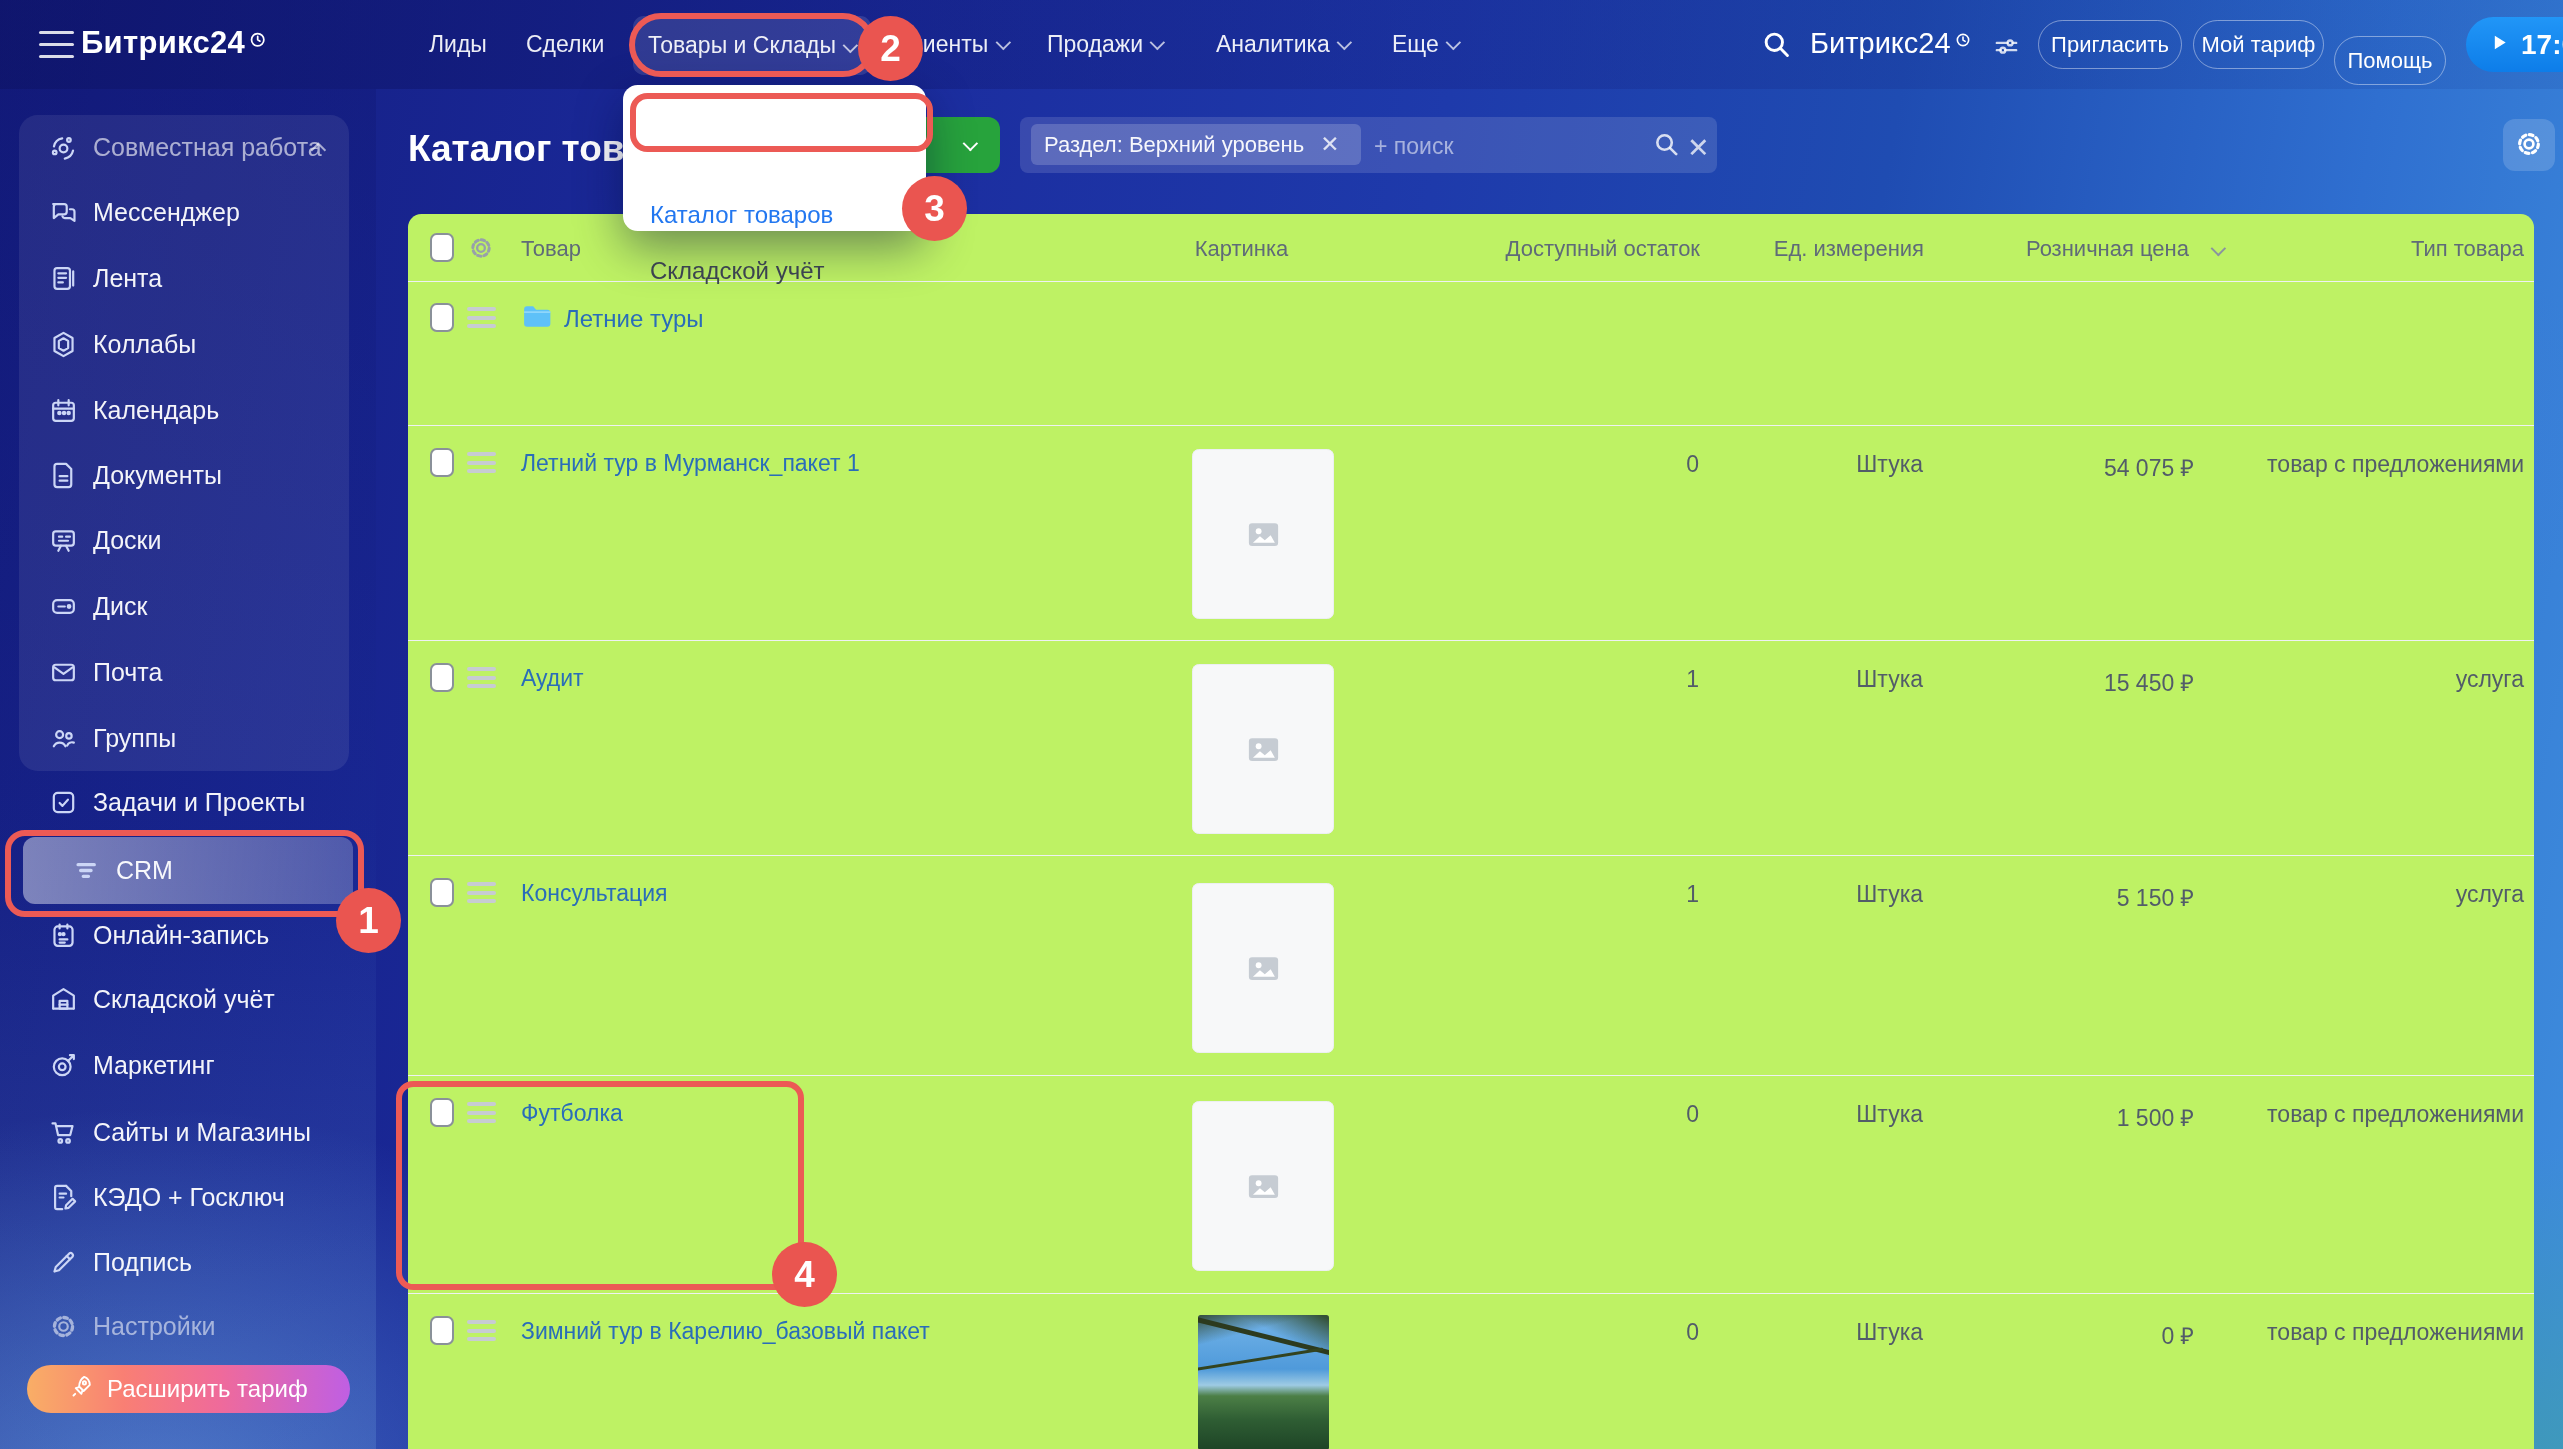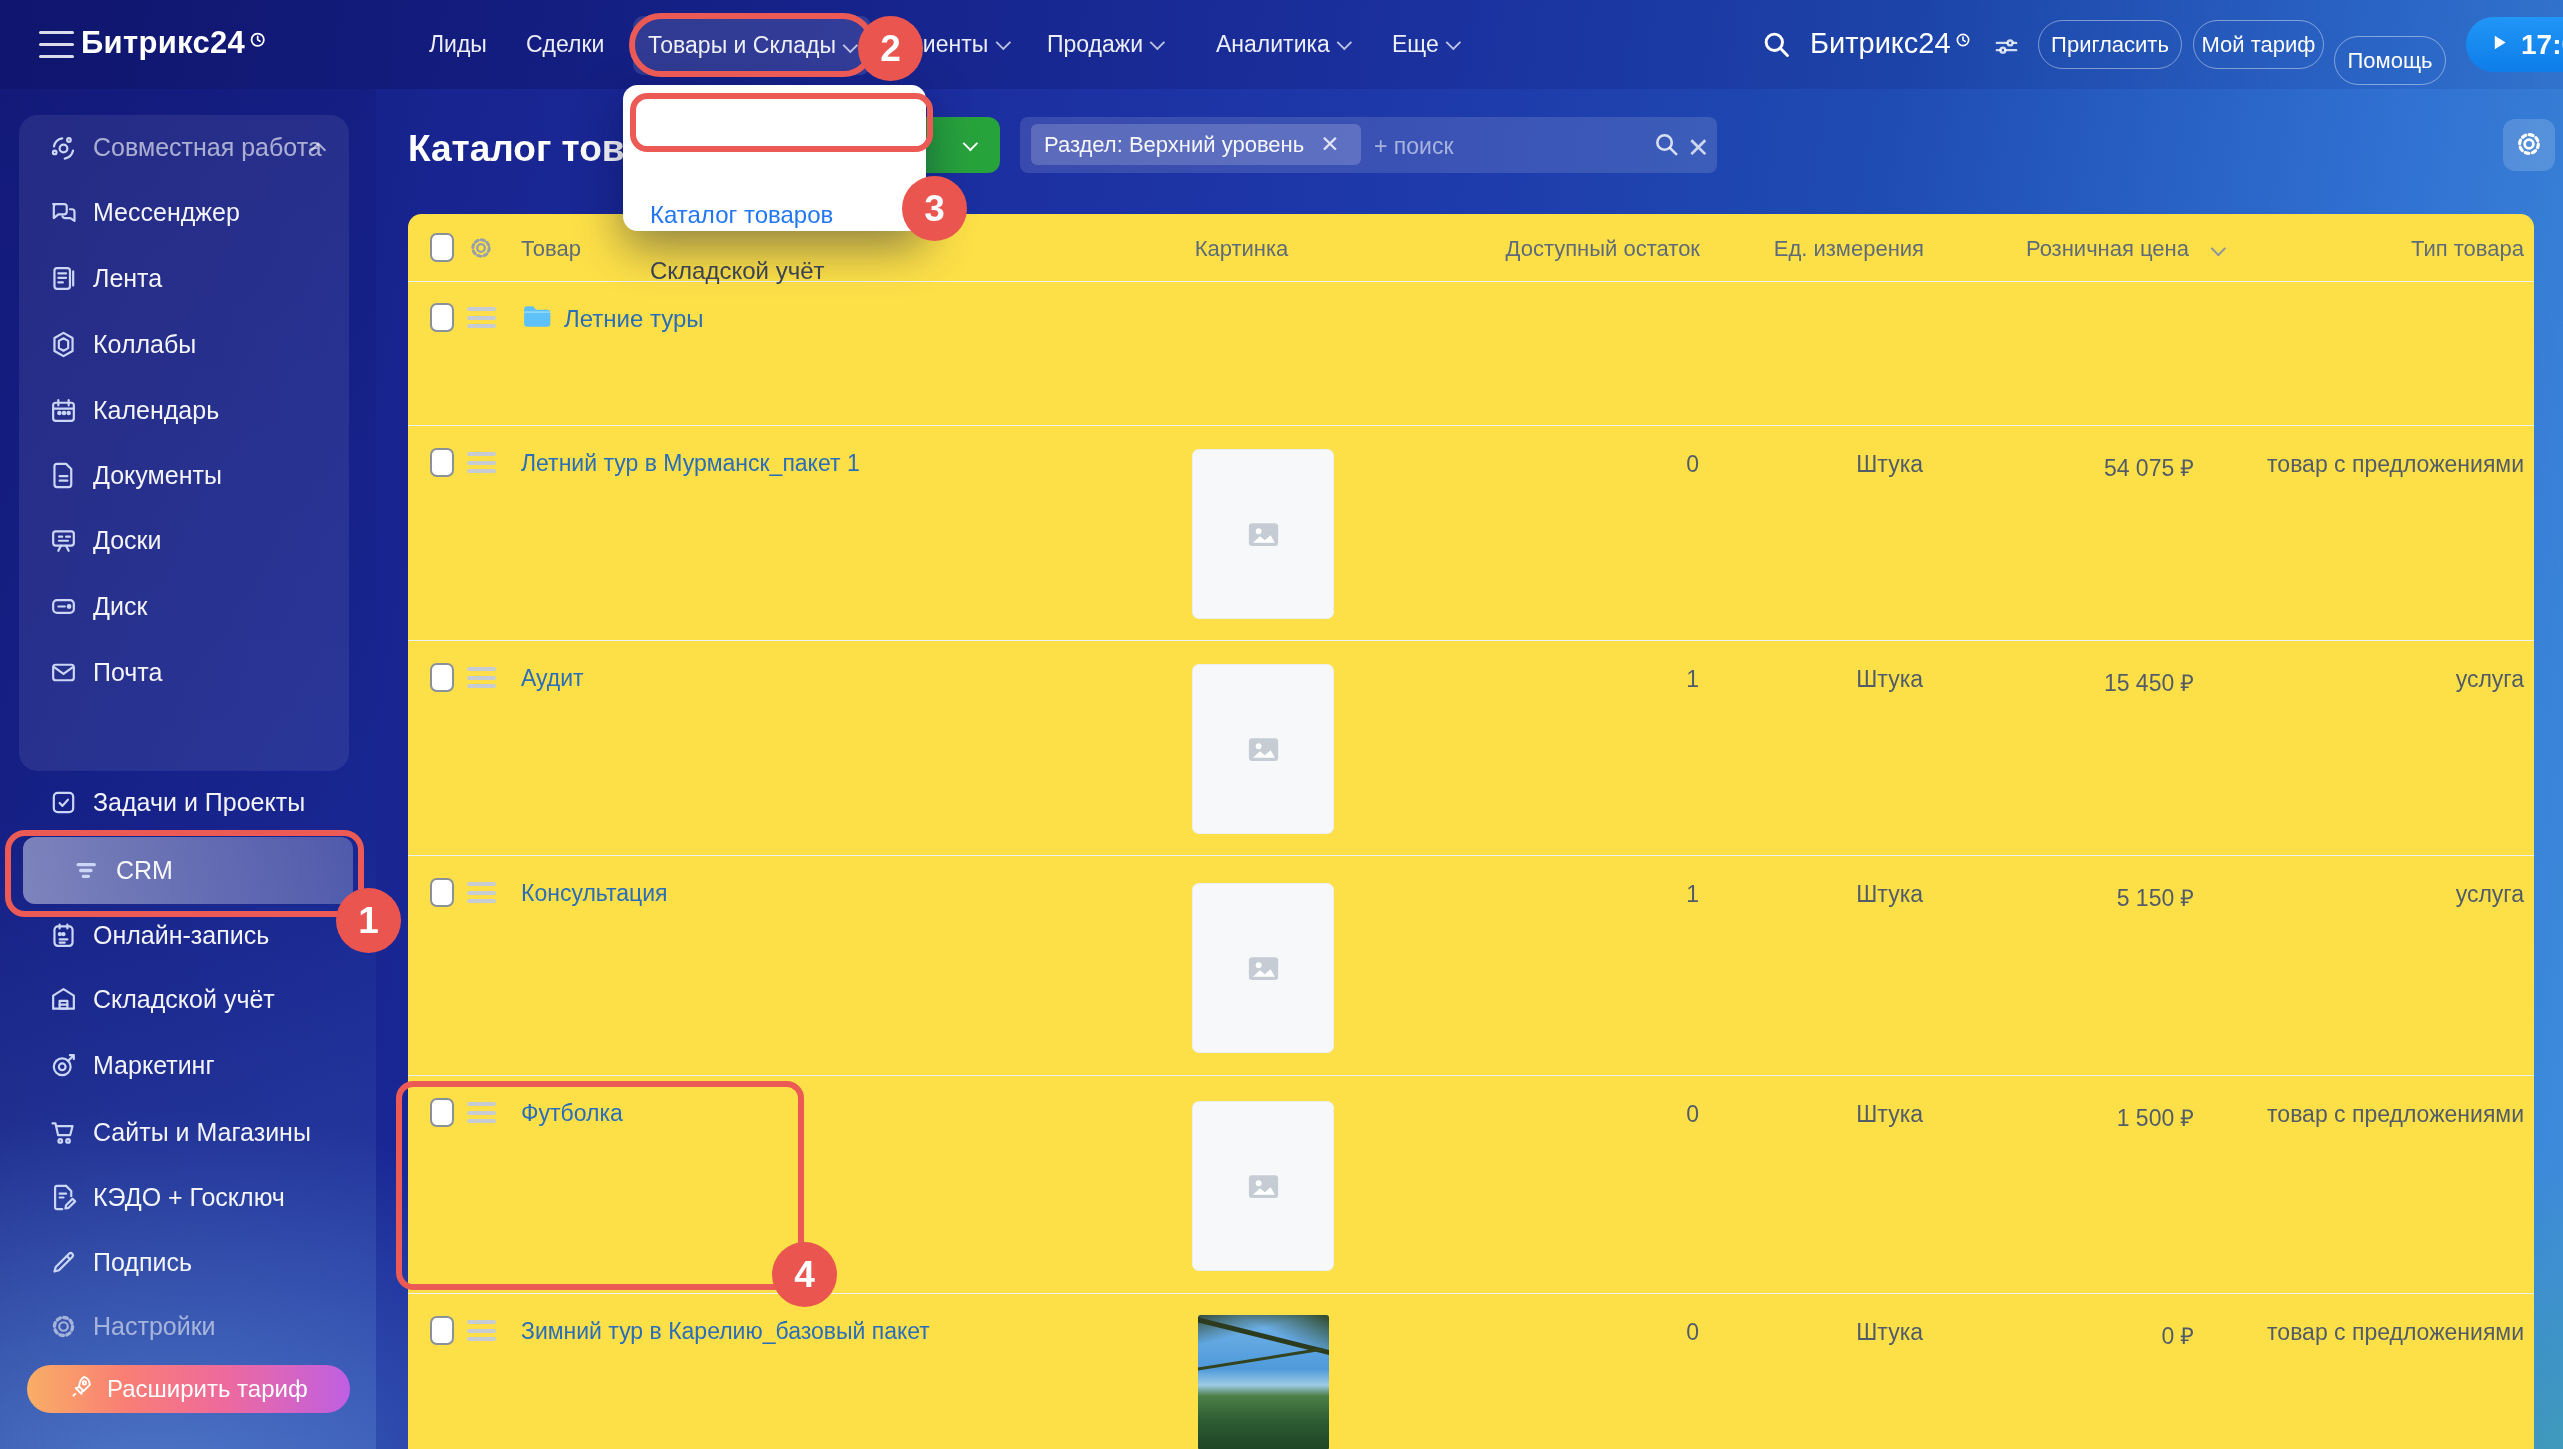--- a/index.html
+++ b/index.html
@@ -39,21 +39,21 @@
   .filterbar{left:1020px;top:117px;width:697px;height:56px;border-radius:8px;background:rgba(255,255,255,.13);}
   .chip{left:10.7px;top:7.3px;width:330px;height:41px;border-radius:6px;background:rgba(255,255,255,.18);display:flex;align-items:center;padding:0 13.3px;box-sizing:border-box;gap:16px;}
   .chip-label{color:rgba(255,255,255,.95);font-size:22px;white-space:nowrap;}
   .chip-x{color:rgba(255,255,255,.8);font-size:23px;}
   .phold{color:rgba(255,255,255,.55);font-size:23px;}
   .gear-btn{left:2503px;top:119px;width:52px;height:52px;border-radius:12px;background:rgba(255,255,255,.16);display:flex;align-items:center;justify-content:center;}
   
   .dropdown{left:623px;top:85px;width:303px;height:146px;border-radius:14.7px;background:#fff;box-shadow:0 16px 47px rgba(5,10,60,.45);z-index:30;}
   .dd-item{position:absolute;left:27px;font-size:24px;white-space:nowrap;}
   
-  .panel{left:408px;top:214px;width:2126px;height:1236px;background:#fde047;border-radius:13.3px 13.3px 0 0;}
+  .panel{left:408px;top:214px;width:2126px;height:1236px;background:#bef264;border-radius:13.3px 13.3px 0 0;}
   .th{position:absolute;color:#5f6b78;font-size:22px;white-space:nowrap;}
   .trow{position:absolute;left:0;width:2126px;border-top:1.3px solid #eef1f4;}
   .cbx{position:absolute;width:24px;height:29px;border:2px solid #8a9199;border-radius:6.7px;background:#fff;box-sizing:border-box;}
   .drag{position:absolute;width:29px;height:21.4px;display:flex;flex-direction:column;justify-content:space-between;}
   .drag span{display:block;height:4px;border-radius:2px;background:#c7ccd2;}
   .flink{position:absolute;color:#2a6db9;font-size:24px;text-decoration:none;white-space:nowrap;}
   .plink{position:absolute;color:#2a6db9;font-size:23px;text-decoration:none;white-space:nowrap;}
   .cellv{position:absolute;color:#525c69;font-size:23px;text-align:right;white-space:nowrap;}
   .imgbox{position:absolute;left:784px;width:142px;height:170px;border-radius:6.7px;background:#f7f8f9;border:1.3px solid #eceff2;box-sizing:border-box;display:flex;align-items:center;justify-content:center;}
   .photo{position:absolute;left:790px;width:131px;height:135px;border-radius:2.7px;overflow:hidden;
@@ -199,20 +199,29 @@
         </svg></span>
     <span class="sb-label">Диск</span>
   </div>
   <div class="sb-item" style="top:551px;">
     <span class="sb-ic"><svg class="ic" viewBox="0 0 24 24">
           <rect x="4" y="6" width="16" height="12" rx="2"></rect>
           <path d="M5 8l7 5 7-5"></path>
         </svg></span>
     <span class="sb-label">Почта</span>
   </div>
+  <div class="sb-item" style="top:617px;">
+    <span class="sb-ic"><svg class="ic" viewBox="0 0 24 24">
+          <circle cx="9" cy="9" r="2.7"></circle>
+          <circle cx="16.2" cy="10" r="2.1"></circle>
+          <path d="M4.5 18a5 5 0 0 1 9 0"></path>
+          <path d="M14.8 17.5a4.2 4.2 0 0 1 5.2-2.3"></path>
+        </svg></span>
+    <span class="sb-label">Группы</span>
+  </div>
 
   <div class="sb-item" style="top:681px;">
     <span class="sb-ic"><svg class="ic" viewBox="0 0 24 24">
           <rect x="4.5" y="4.5" width="15" height="15" rx="3"></rect>
           <path d="M9 12.4l2.2 2.2 4.2-4.8"></path>
         </svg></span>
     <span class="sb-label">Задачи и Проекты</span>
   </div>
 
   <div class="abs crm-pill">

